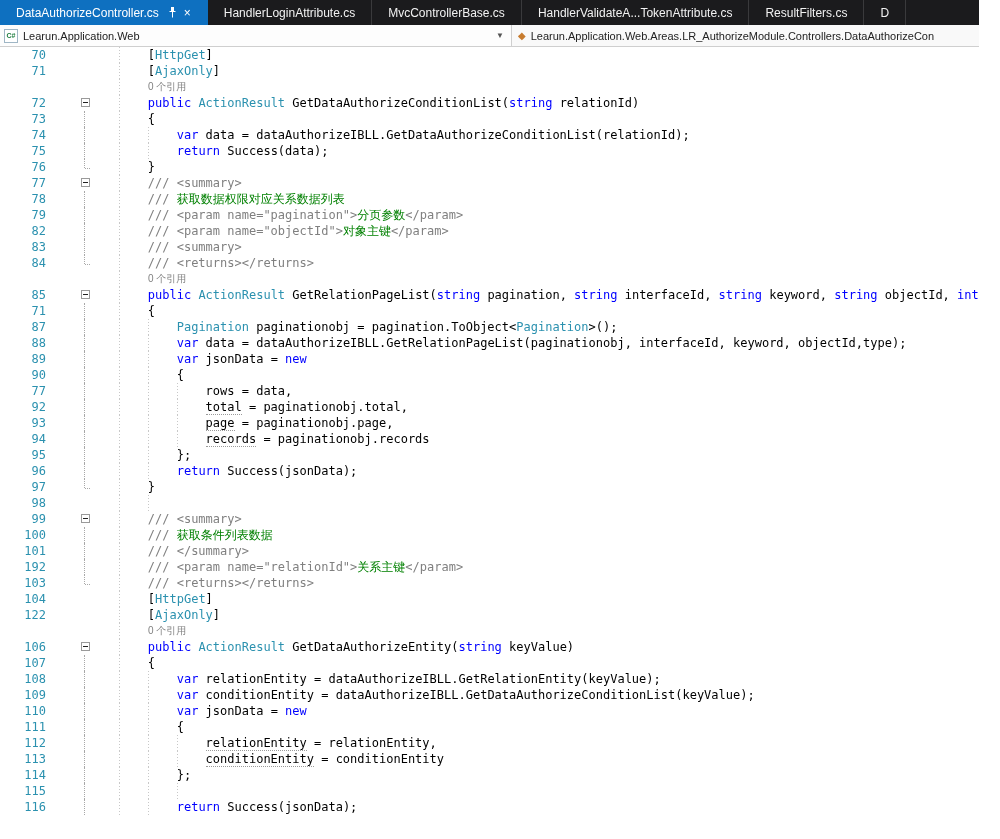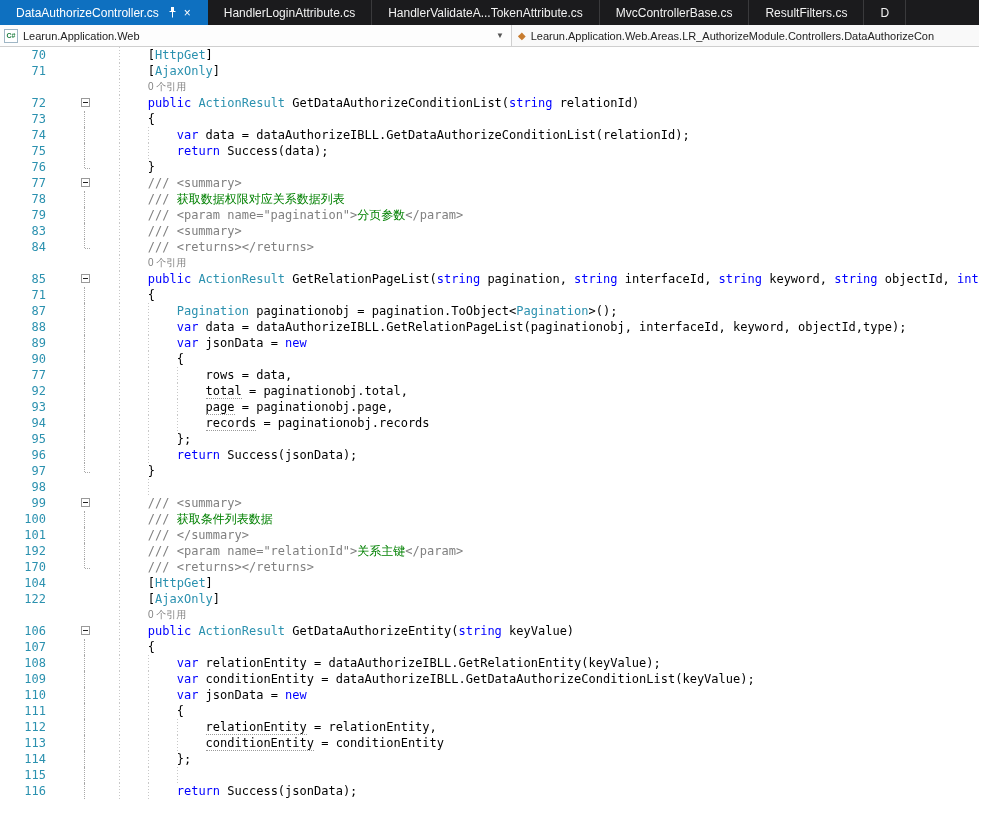--- a/index.html
+++ b/index.html
@@ -54,24 +54,24 @@
           <svg width="9" height="11" viewBox="0 0 9 11">
             <path fill="#ffffff" d="M3 0h3v4h1.5v1H1.5V4H3zM4 5h1v5l-.5 1L4 10z"></path>
           </svg>
         </span>
         <span class="close">×</span>
       </div>
       <div class="tab">
         <span>HandlerLoginAttribute.cs</span>
       </div>
       <div class="tab">
+        <span>MvcControllerBase.cs</span>
+      </div>
+      <div class="tab">
         <span>HandlerValidateA...TokenAttribute.cs</span>
-      </div>
-      <div class="tab">
-        <span>MvcControllerBase.cs</span>
       </div>
       <div class="tab">
         <span>ResultFilters.cs</span>
       </div>
       <div class="tab">
         <span>D</span>
       </div>
     </div>
 
   <div class="navbar">
@@ -153,20 +153,27 @@
           <span class="code" style="background-image: repeating-linear-gradient(rgb(200, 200, 200) 0px, rgb(200, 200, 200) 1px, transparent 1px, transparent 3px); background-position: 29px 0px; background-repeat: no-repeat; background-size: 1px 100%;"><span class="g">        /// </span><span class="c">获取数据权限对应关系数据列表</span></span>
         </div>
         <div class="row">
           <span class="ln">79</span>
           <span class="fold">
             <span class="fline"></span>
           </span>
           <span class="code" style="background-image: repeating-linear-gradient(rgb(200, 200, 200) 0px, rgb(200, 200, 200) 1px, transparent 1px, transparent 3px); background-position: 29px 0px; background-repeat: no-repeat; background-size: 1px 100%;"><span class="g">        /// &lt;param name="pagination"&gt;</span><span class="c">分页参数</span><span class="g">&lt;/param&gt;</span></span>
         </div>
         <div class="row">
+          <span class="ln">82</span>
+          <span class="fold">
+            <span class="fline"></span>
+          </span>
+          <span class="code" style="background-image: repeating-linear-gradient(rgb(200, 200, 200) 0px, rgb(200, 200, 200) 1px, transparent 1px, transparent 3px); background-position: 29px 0px; background-repeat: no-repeat; background-size: 1px 100%;"><span class="g">        /// &lt;param name="objectId"&gt;</span><span class="c">对象主键</span><span class="g">&lt;/param&gt;</span></span>
+        </div>
+        <div class="row">
           <span class="ln">83</span>
           <span class="fold">
             <span class="fline"></span>
           </span>
           <span class="code" style="background-image: repeating-linear-gradient(rgb(200, 200, 200) 0px, rgb(200, 200, 200) 1px, transparent 1px, transparent 3px); background-position: 29px 0px; background-repeat: no-repeat; background-size: 1px 100%;"><span class="g">        /// &lt;summary&gt;</span></span>
         </div>
         <div class="row">
           <span class="ln">84</span>
           <span class="fold">
             <span class="fend"></span>
@@ -296,21 +303,21 @@
           <span class="code" style="background-image: repeating-linear-gradient(rgb(200, 200, 200) 0px, rgb(200, 200, 200) 1px, transparent 1px, transparent 3px); background-position: 29px 0px; background-repeat: no-repeat; background-size: 1px 100%;"><span class="g">        /// &lt;/summary&gt;</span></span>
         </div>
         <div class="row">
           <span class="ln">192</span>
           <span class="fold">
             <span class="fline"></span>
           </span>
           <span class="code" style="background-image: repeating-linear-gradient(rgb(200, 200, 200) 0px, rgb(200, 200, 200) 1px, transparent 1px, transparent 3px); background-position: 29px 0px; background-repeat: no-repeat; background-size: 1px 100%;"><span class="g">        /// &lt;param name="relationId"&gt;</span><span class="c">关系主键</span><span class="g">&lt;/param&gt;</span></span>
         </div>
         <div class="row">
-          <span class="ln">170</span>
+          <span class="ln">103</span>
           <span class="fold">
             <span class="fend"></span>
           </span>
           <span class="code" style="background-image: repeating-linear-gradient(rgb(200, 200, 200) 0px, rgb(200, 200, 200) 1px, transparent 1px, transparent 3px); background-position: 29px 0px; background-repeat: no-repeat; background-size: 1px 100%;"><span class="g">        /// &lt;returns&gt;&lt;/returns&gt;</span></span>
         </div>
         <div class="row">
           <span class="ln">104</span>
           <span class="fold"></span>
           <span class="code" style="background-image: repeating-linear-gradient(rgb(200, 200, 200) 0px, rgb(200, 200, 200) 1px, transparent 1px, transparent 3px); background-position: 29px 0px; background-repeat: no-repeat; background-size: 1px 100%;"><span class="p">        [</span><span class="t">HttpGet</span><span class="p">]</span></span>
         </div>

